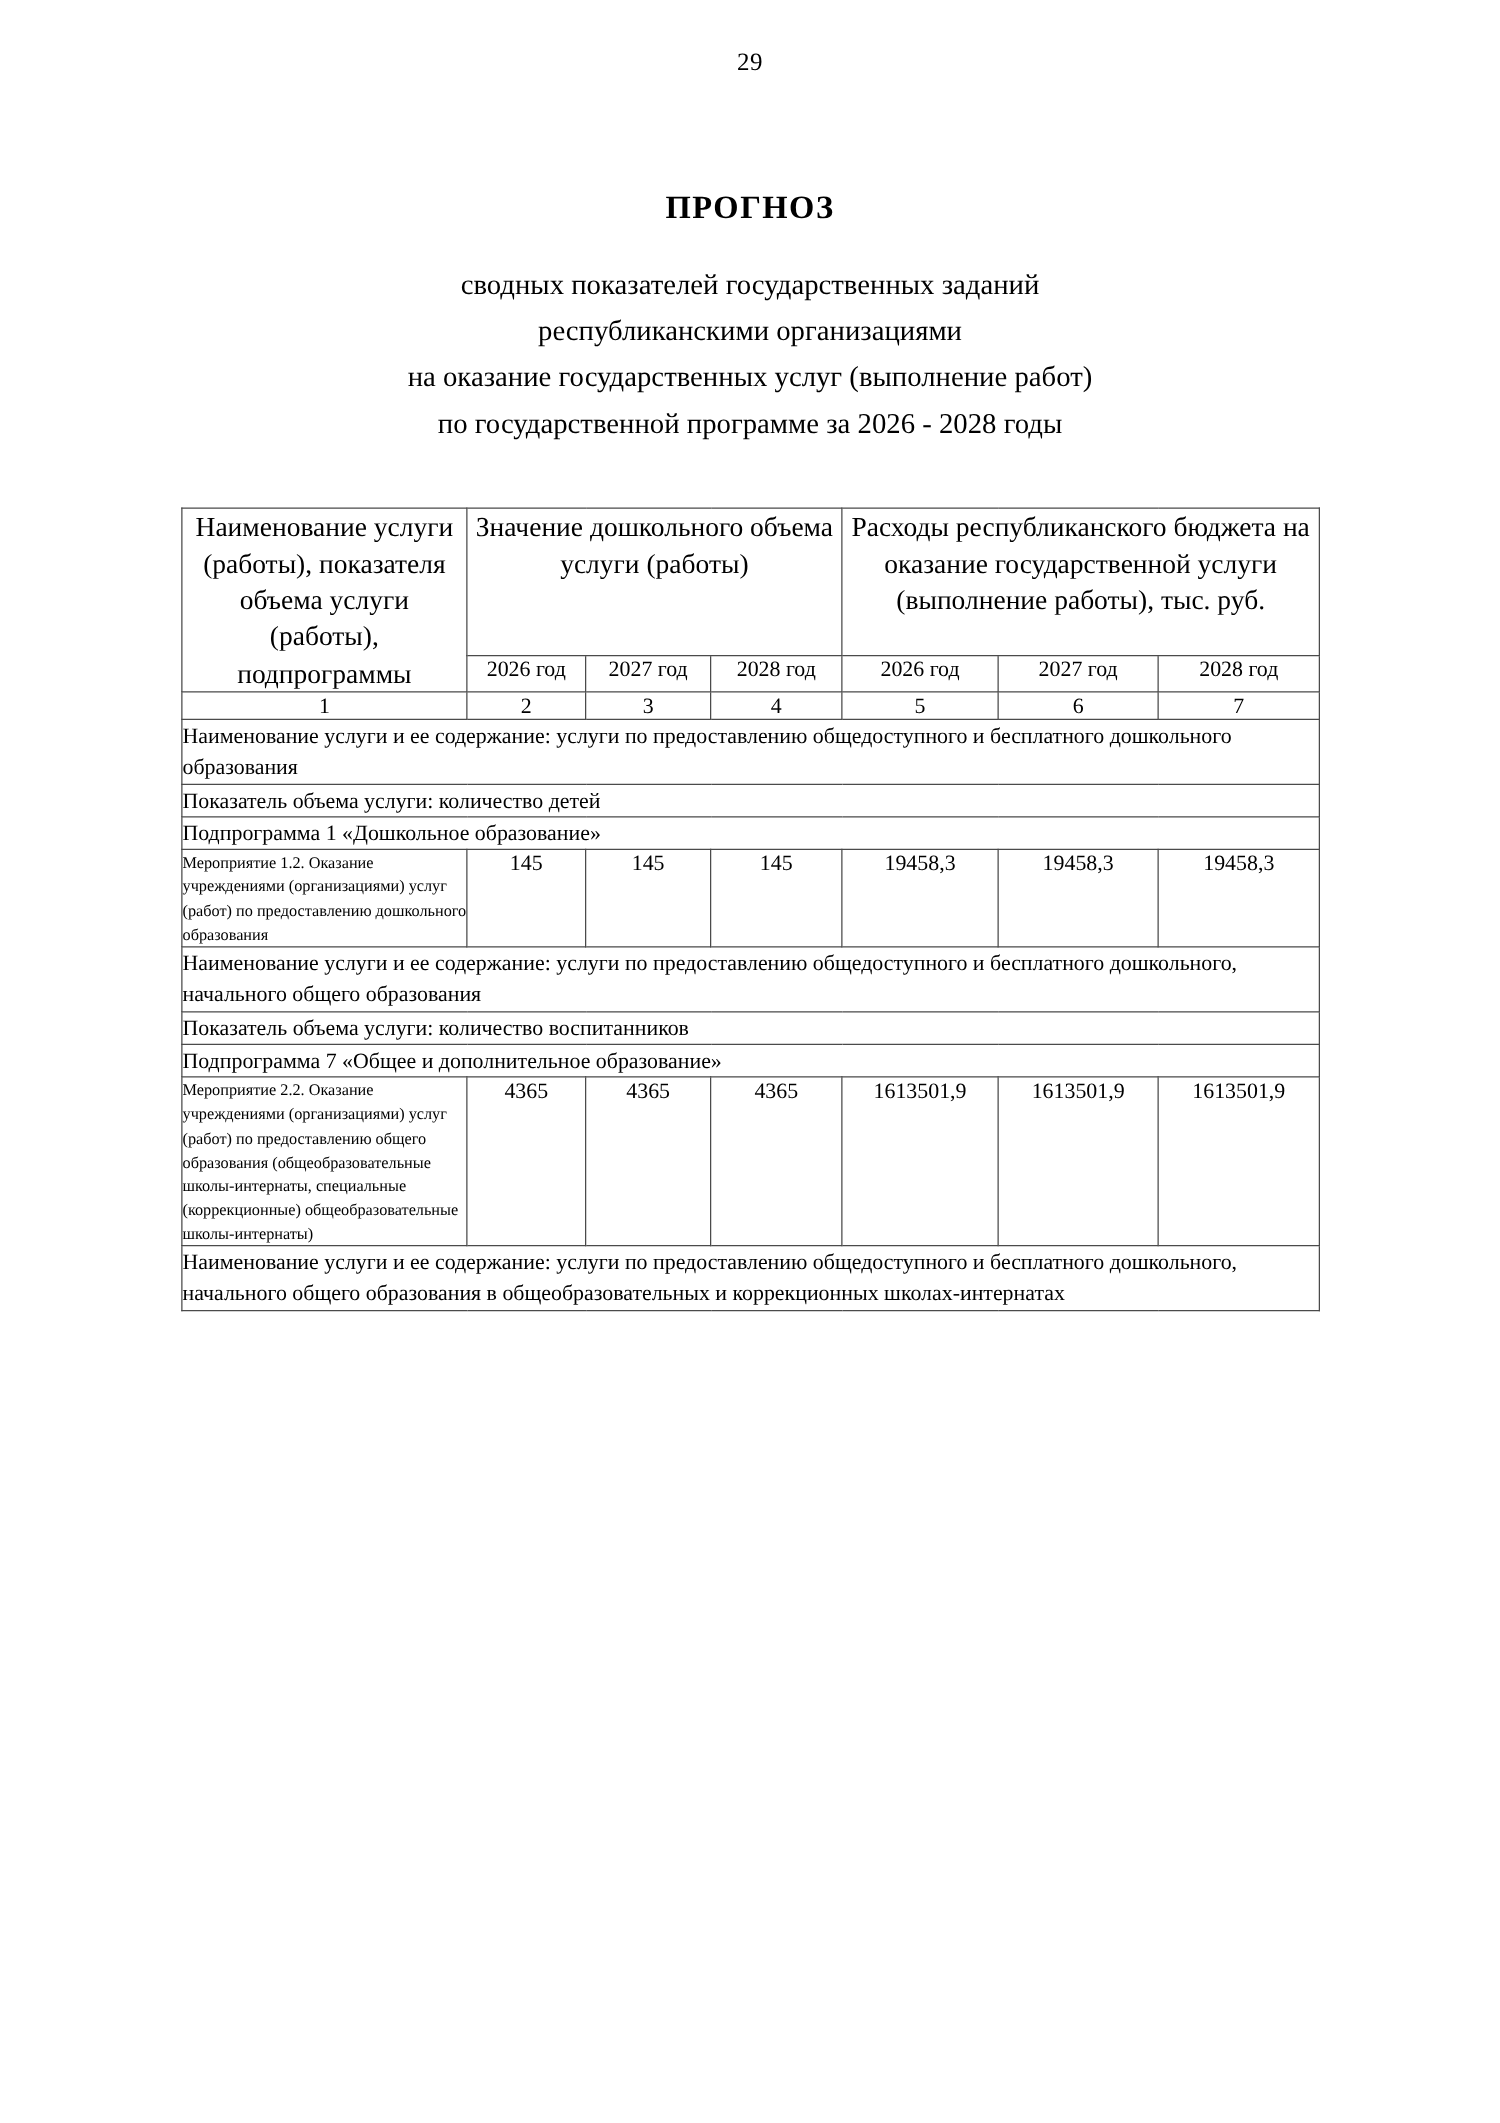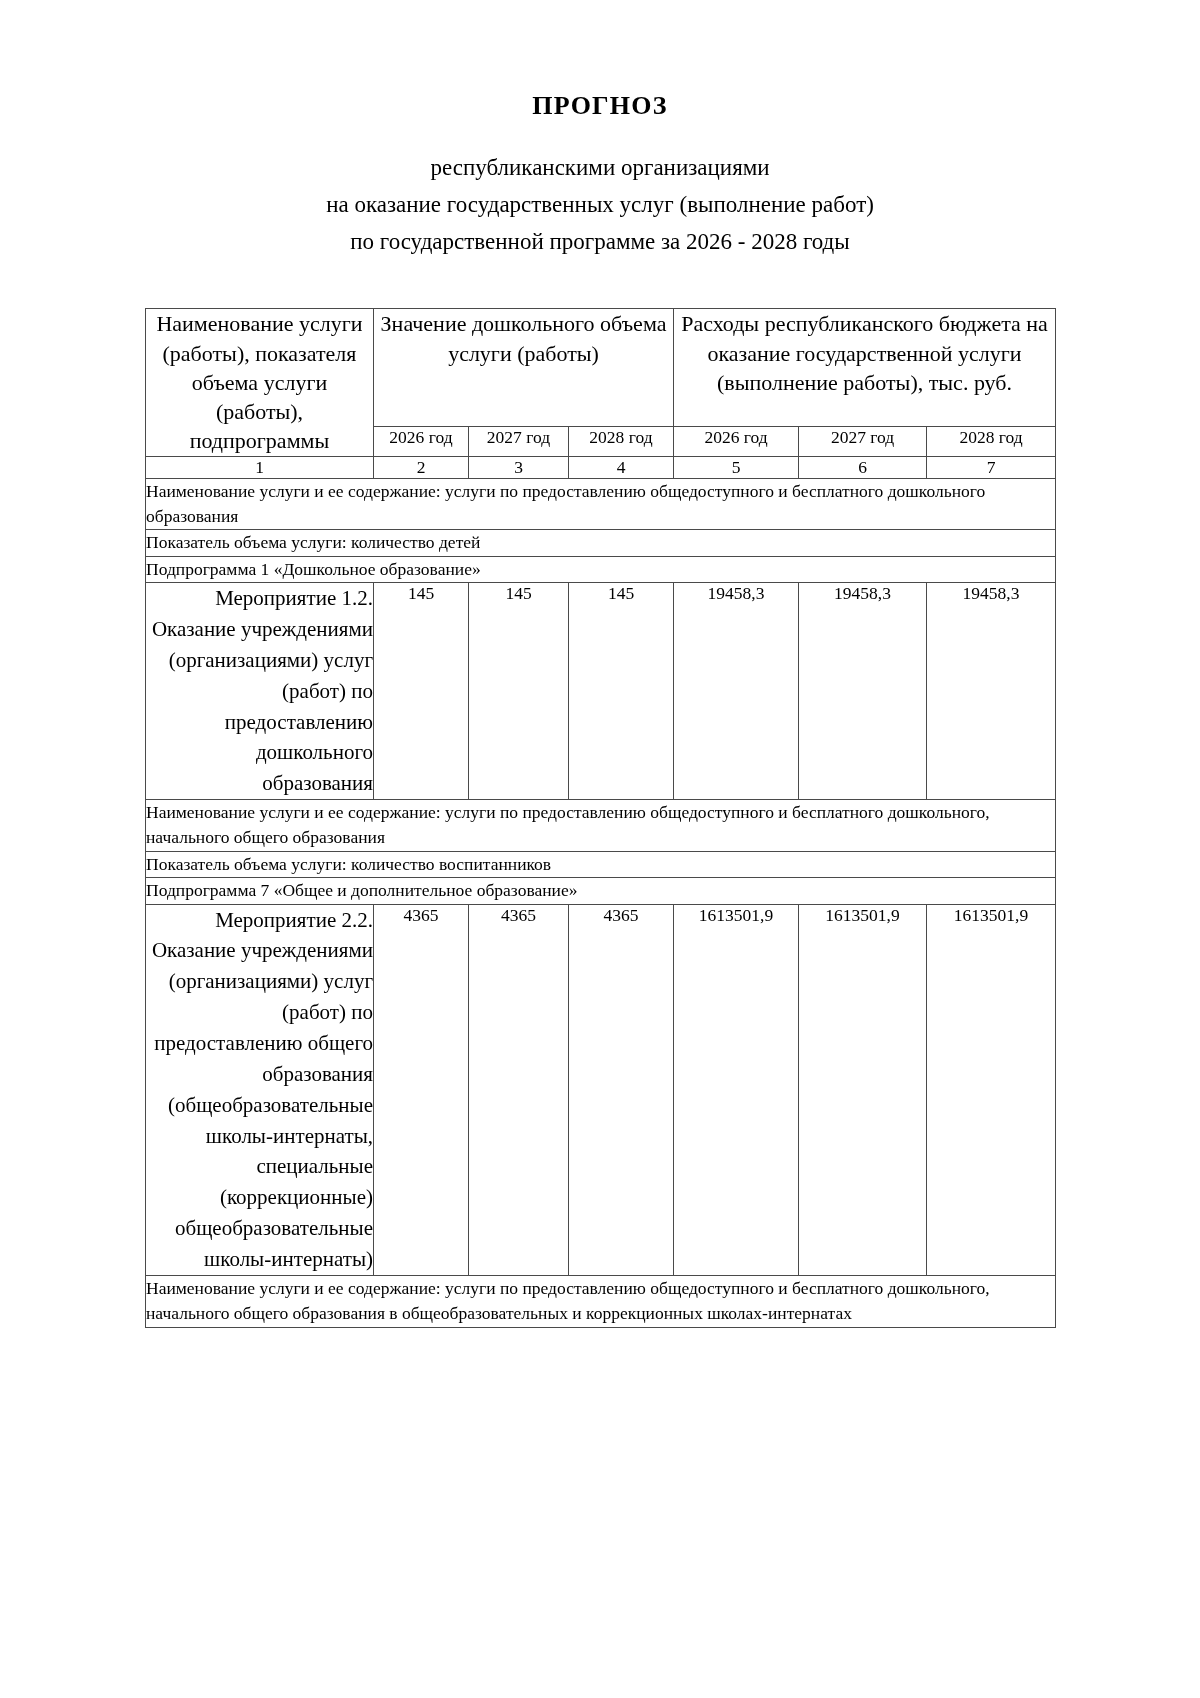--- a/index.html
+++ b/index.html
@@ -106,22 +106,22 @@
     padding-bottom: 42px;
   }
   .note-tall2 {
     padding-bottom: 30px;
   }
 
   
   .cell-name {
     padding: 11px 8px 11px 11px;
     line-height: 1.47;
-    text-align: right;
-    font-size: 21px;
+    text-align: left;
+    font-size: 13px;
   }
   .cell-val {
     text-align: center;
     padding: 11px 4px 0 4px;
     font-size: 17.5px;
     vertical-align: top;
   }
 
   .pad-bottom-sm { padding-bottom: 16px; }
   .pad-bottom-lg { padding-bottom: 40px; }
@@ -133,24 +133,26 @@
   col.c4 { width: 105px; }
   col.c5 { width: 125px; }
   col.c6 { width: 128px; }
   col.c7 { width: 129px; }
 </style>
 </head>
 <body>
 
 <div class="page">
 
+  <div class="page-number">29</div>
 
   <div class="title-block">
     <h1 class="doc-title">ПРОГНОЗ</h1>
     <div class="doc-subtitle">
+      <div>сводных показателей государственных заданий</div>
       <div>республиканскими организациями</div>
       <div>на оказание государственных услуг (выполнение работ)</div>
       <div>по государственной программе за 2026 - 2028 годы</div>
     </div>
   </div>
 
   <div class="table-wrap">
     <table class="prognoz">
       <colgroup>
         <col class="c1">

